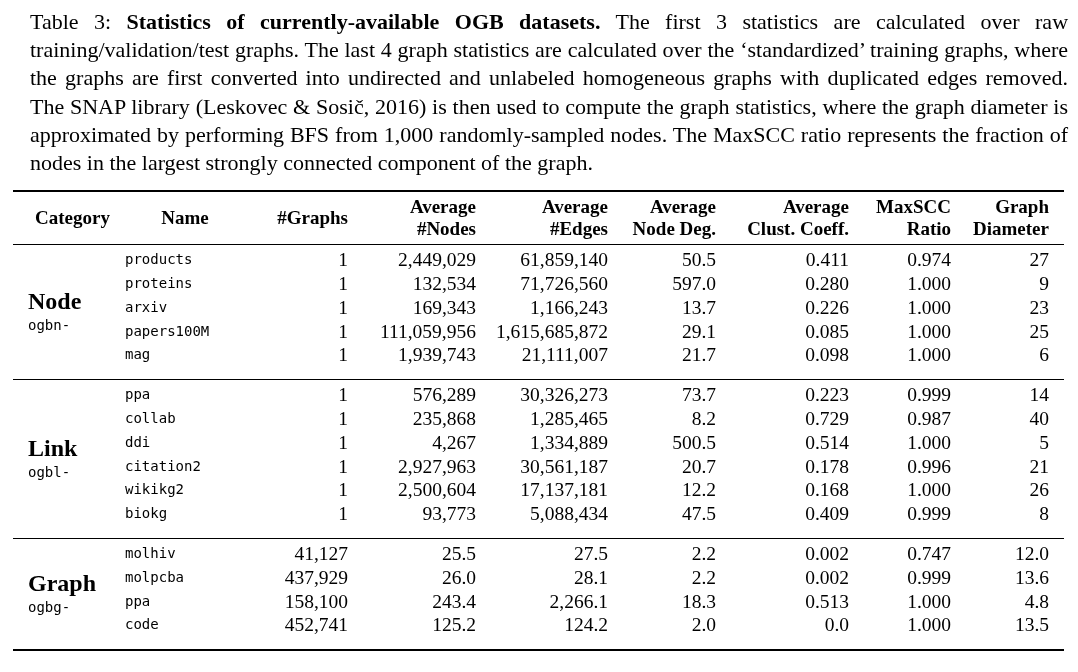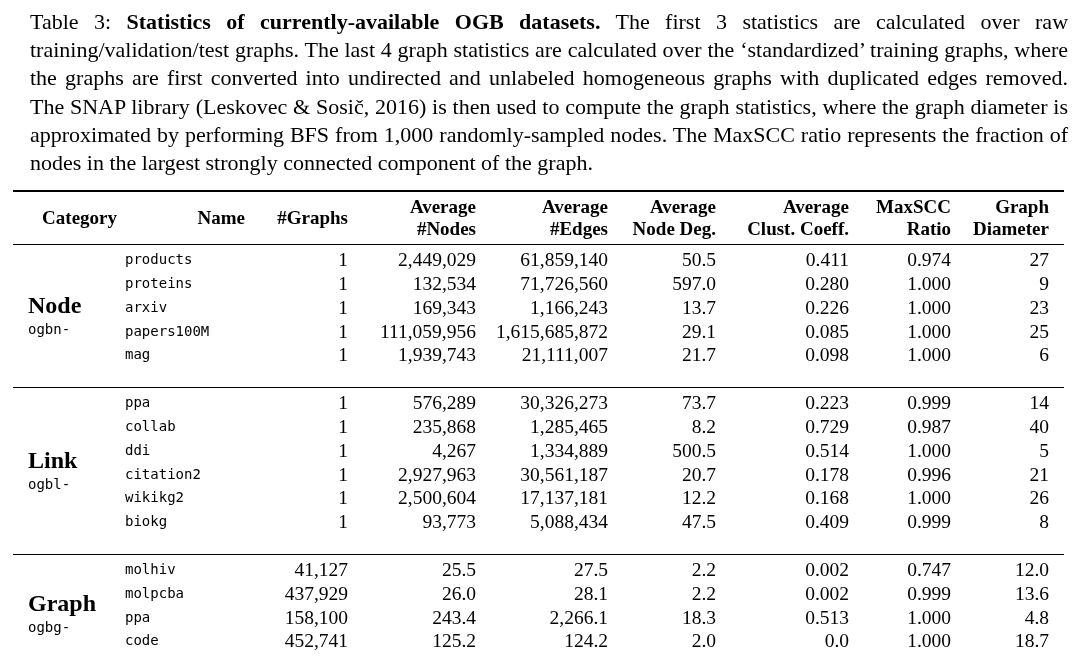--- a/index.html
+++ b/index.html
@@ -22,27 +22,27 @@
     border-bottom:2.5px solid #000;
   }
   thead { border-bottom:1.6px solid #000; }
   tbody { border-top:1.6px solid #000; }
   tbody.first { border-top:none; }
   th {
     font-weight:bold; font-size:19px; line-height:21.5px;
     vertical-align:middle; padding:4px 0 5px 0;
   }
   td { font-size:19.5px; line-height:23.8px; padding:0; vertical-align:bottom; }
-  .al { text-align:right; }
+  .al { text-align:center; }
   .ar { text-align:right; }
   .padL { padding-left:15px; }
   .nameL { padding-left:8px; }
   .padR { padding-right:15px; }
   tbody tr.rfirst td { padding-top:3px; }
-  tbody tr.rlast  td { padding-bottom:20px; }
+  tbody tr.rlast  td { padding-bottom:12px; }
   td.cat { vertical-align:middle; }
   .catname { font-weight:bold; font-size:24px; line-height:23.8px; }
   .mono { font-family:"DejaVu Sans Mono", monospace; font-size:14px; }
   td.name { font-family:"DejaVu Sans Mono", monospace; font-size:14px; }
 </style>
 </head>
 <body>
 
 <p class="caption"><span>Table 3:</span> <b>Statistics of currently-available OGB datasets.</b> <span>The first 3 statistics are calculated over raw training/validation/test graphs. The last 4 graph statistics are calculated over the ‘standardized’ training graphs, where the graphs are first converted into undirected and unlabeled homogeneous graphs with duplicated edges removed. The SNAP library (Leskovec &amp; Sosič, 2016) is then used to compute the graph statistics, where the graph diameter is approximated by performing BFS from 1,000 randomly-sampled nodes. The MaxSCC ratio represents the fraction of nodes in the largest strongly connected component of the graph.</span></p>
 
@@ -256,16 +256,16 @@
       <td class="ar padR">4.8</td>
     </tr>
     <tr class="rlast">
       <td class="name nameL">code</td>
       <td class="ar">452,741</td>
       <td class="ar">125.2</td>
       <td class="ar">124.2</td>
       <td class="ar">2.0</td>
       <td class="ar">0.0</td>
       <td class="ar">1.000</td>
-      <td class="ar padR">18.7</td>
+      <td class="ar padR">13.5</td>
     </tr>
   </tbody>
 </table>
 
 </body></html>

